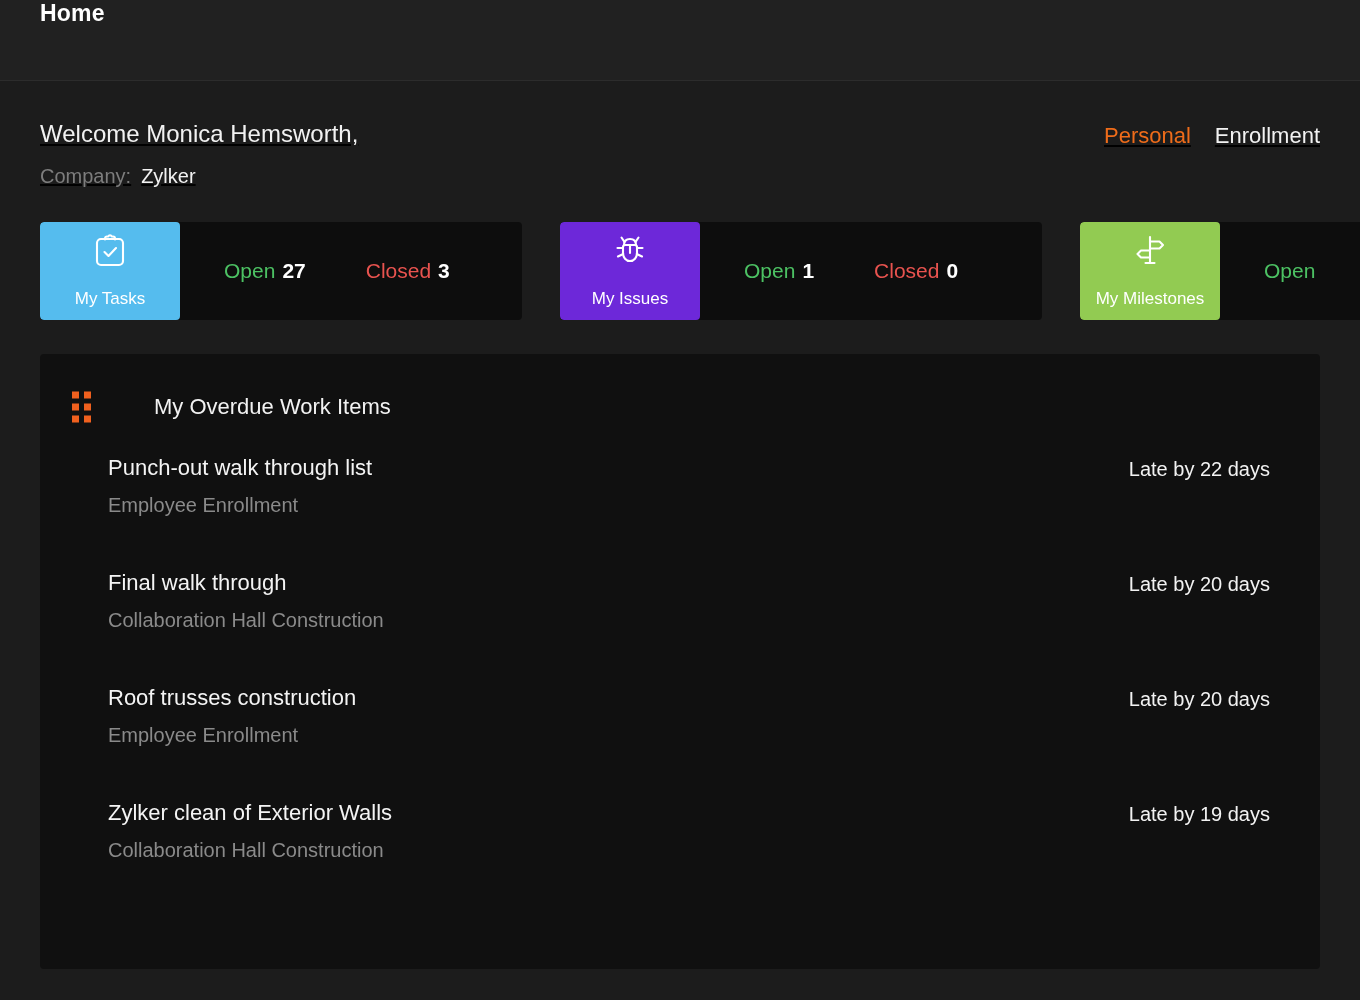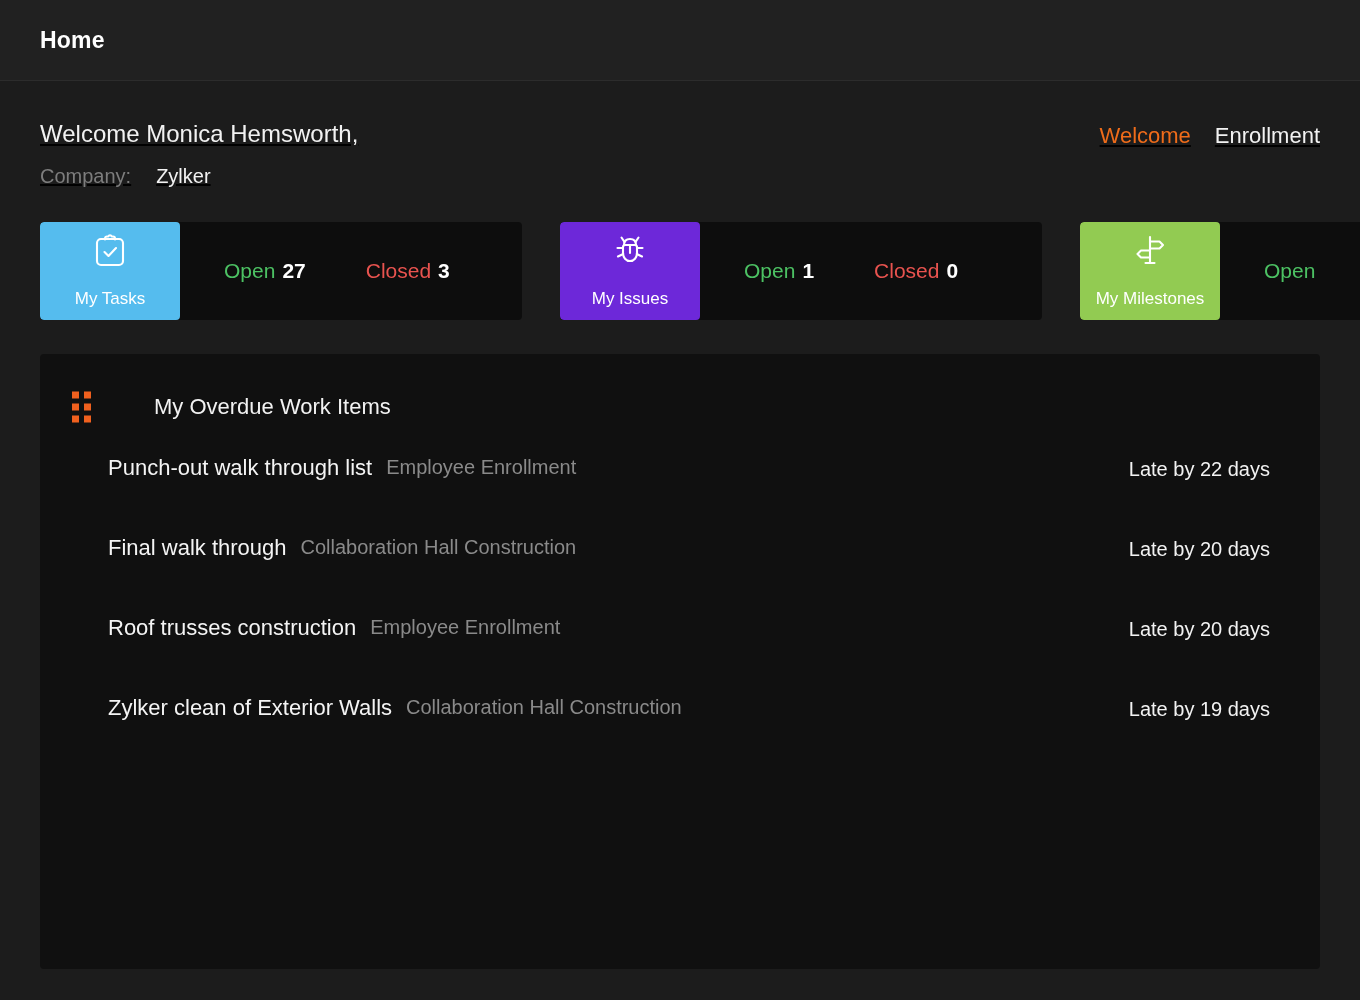--- a/index.html
+++ b/index.html
@@ -12,21 +12,21 @@
     font-family: "Liberation Sans", sans-serif;
     overflow: hidden;
   }
 
   
   .topbar {
     height: 81px;
     background: #212121;
     border-bottom: 1px solid #2c2c2c;
     display: flex;
-    align-items: center;
+    align-items: flex-start;
     padding: 0 40px;
   }
   .topbar-title {
     color: #ffffff;
     font-size: 23px;
     font-weight: bold;
     letter-spacing: 0.2px;
   }
 
   
@@ -48,21 +48,21 @@
   .welcome-title {
     color: #f2f2f2;
     font-size: 24px;
     font-weight: normal;
     line-height: 30px;
   }
   .company-line {
     margin-top: 16px;
     display: flex;
     align-items: baseline;
-    gap: 25px;
+    gap: 10px;
   }
   .company-label {
     color: #7d7d7d;
     font-size: 20px;
   }
   .company-value {
     color: #f2f2f2;
     font-size: 20px;
   }
 
@@ -161,21 +161,21 @@
 
   .item-list { padding-left: 36px; padding-top: 14px; }
   .work-item {
     display: flex;
     align-items: flex-start;
     justify-content: space-between;
     padding: 18px 0 18px 0;
     margin-bottom: 19px;
   }
   .work-item:first-child { padding-top: 12px; }
-  .wi-left { display: flex; gap: 14px; }
+  .wi-left { display: flex; flex-direction: column; gap: 14px; }
   .wi-name {
     color: #f4f4f4;
     font-size: 22px;
     line-height: 24px;
   }
   .wi-project {
     color: #8a8a8a;
     font-size: 20px;
     line-height: 22px;
   }
@@ -198,21 +198,21 @@
 
   <div class="welcome-row">
     <div class="welcome-left">
       <div class="welcome-title">Welcome Monica Hemsworth,</div>
       <div class="company-line">
         <span class="company-label">Company:</span>
         <span class="company-value">Zylker</span>
       </div>
     </div>
     <div class="view-switch">
-      <span class="view-tab active">Welcome</span>
+      <span class="view-tab active">Personal</span>
       <span class="view-tab">Enrollment</span>
     </div>
   </div>
 
   <div class="cards-row">
 
     <div class="stat-card">
       <div class="stat-badge" style="background:#55bcee">
         <span>
           <svg width="34" height="36" viewBox="0 0 34 36" fill="none" stroke="#ffffff" stroke-width="2.1" stroke-linecap="round" stroke-linejoin="round">

